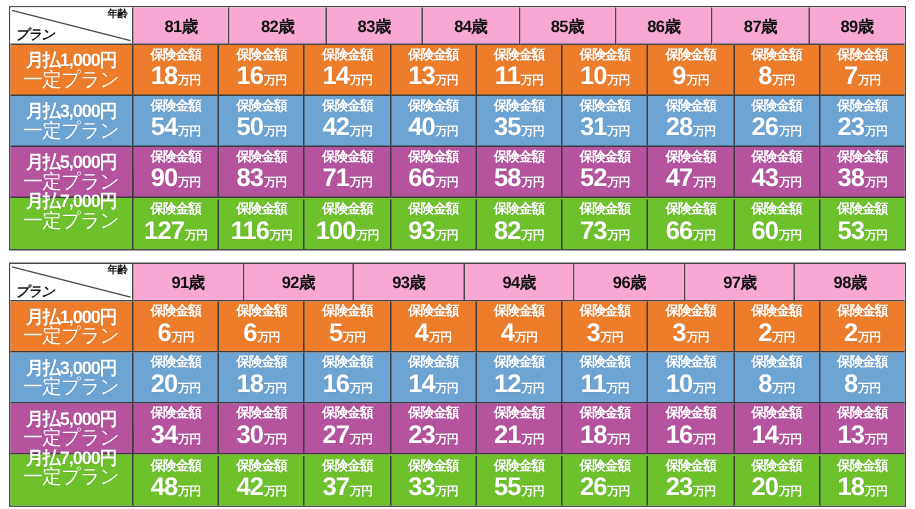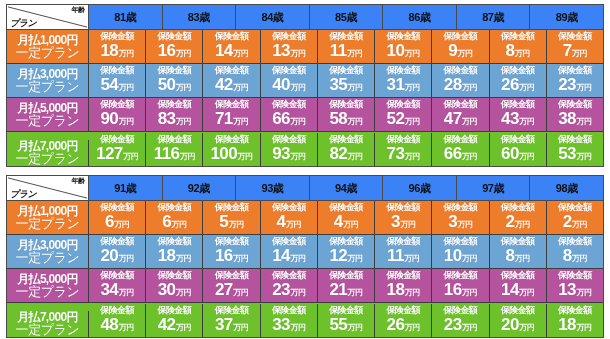--- a/index.html
+++ b/index.html
@@ -82,21 +82,21 @@
     box-sizing: border-box;
     border-right: 1px solid #4a4a4a;
     border-bottom: 1px solid #4a4a4a;
     display: flex;
     align-items: center;
     justify-content: center;
     font-size: 11px;
     font-weight: bold;
     color: #111;
     letter-spacing: -0.4px;
-    background: #3b82f6;
+    background: #f9a8d4;
   }
   .age-cell:last-child { border-right: none; }
 
   
   .data-row {
     display: flex;
     height: 34px;
     box-sizing: border-box;
     border-bottom: 1px solid #3d3d3d;
   }
@@ -106,21 +106,21 @@
     width: 82px;
     flex: 0 0 82px;
     box-sizing: border-box;
     border-right: 1px solid #3d3d3d;
     display: flex;
     flex-direction: column;
     align-items: center;
     justify-content: center;
     color: #ffffff;
     line-height: 1.04;
-    padding: 0 1px;
+    padding: 12px 1px;
   }
   .plan-cell .p1 {
     font-size: 12px;
     font-weight: bold;
     letter-spacing: -0.7px;
     white-space: nowrap;
     text-shadow: 0 0 1px rgba(0,0,0,0.18);
   }
   .plan-cell .p2 {
     font-size: 13px;
@@ -184,20 +184,21 @@
     <div class="table-block">
       <div class="hdr-row">
         <div class="corner-cell">
           <svg class="diag" viewBox="0 0 82 25" preserveAspectRatio="none">
             <line x1="1" y1="2" x2="81" y2="23" stroke="#4a4a4a" stroke-width="1"></line>
           </svg>
           <span class="corner-age">年齢</span>
           <span class="corner-plan">プラン</span>
         </div>
         <div class="age-cell">81歳</div>
+        <div class="age-cell">82歳</div>
         <div class="age-cell">83歳</div>
         <div class="age-cell">84歳</div>
         <div class="age-cell">85歳</div>
         <div class="age-cell">86歳</div>
         <div class="age-cell">87歳</div>
         <div class="age-cell">89歳</div>
       </div>
       <div class="data-row tier-0">
         <div class="plan-cell">
           <span class="p1">月払1,000円</span>

